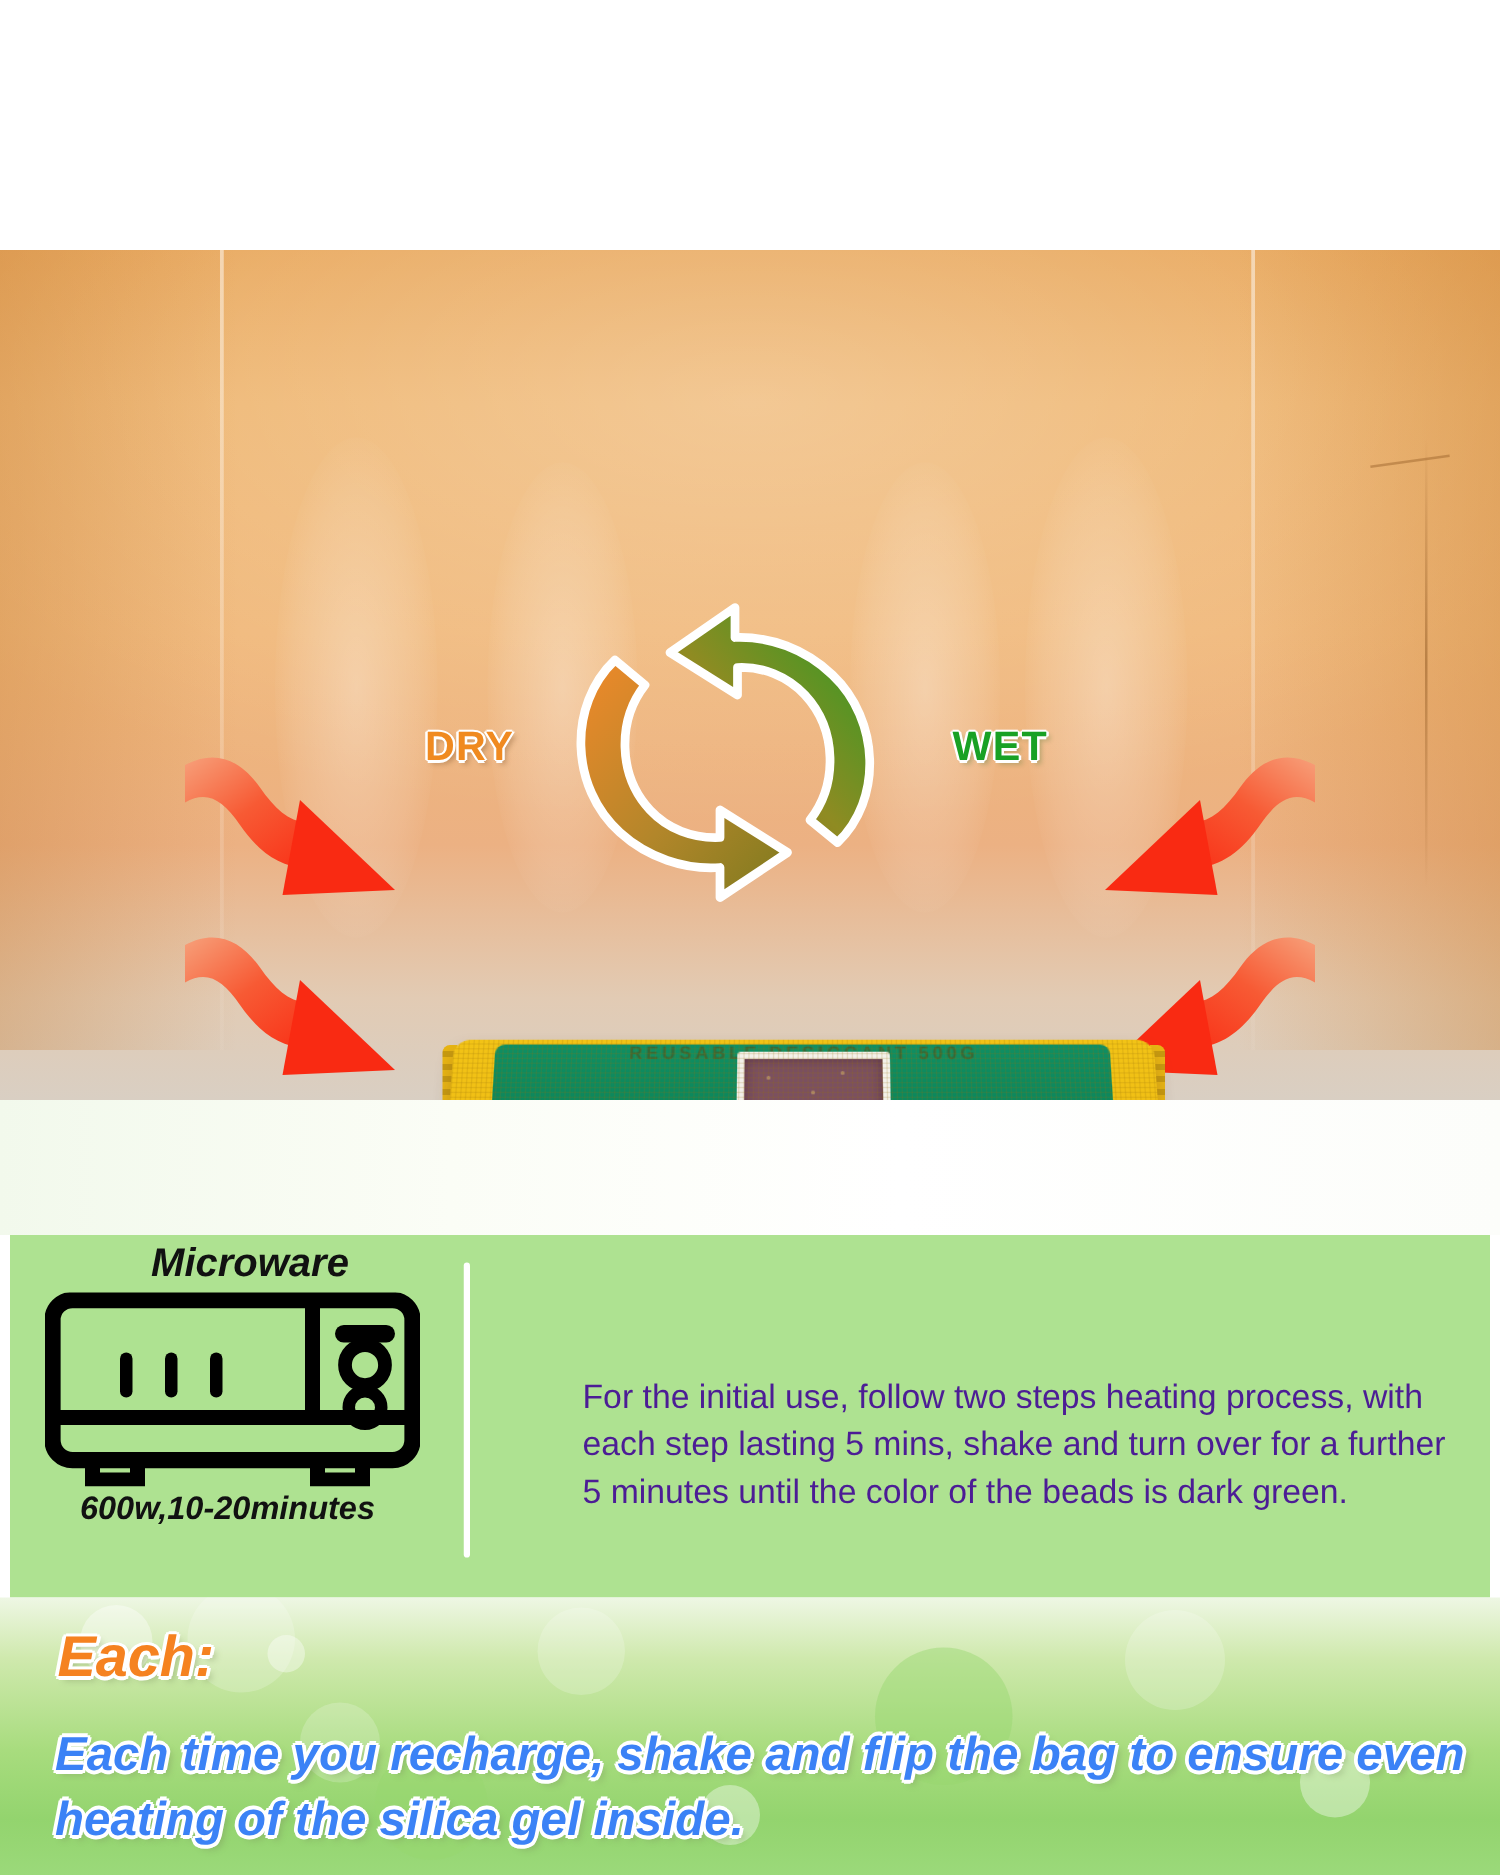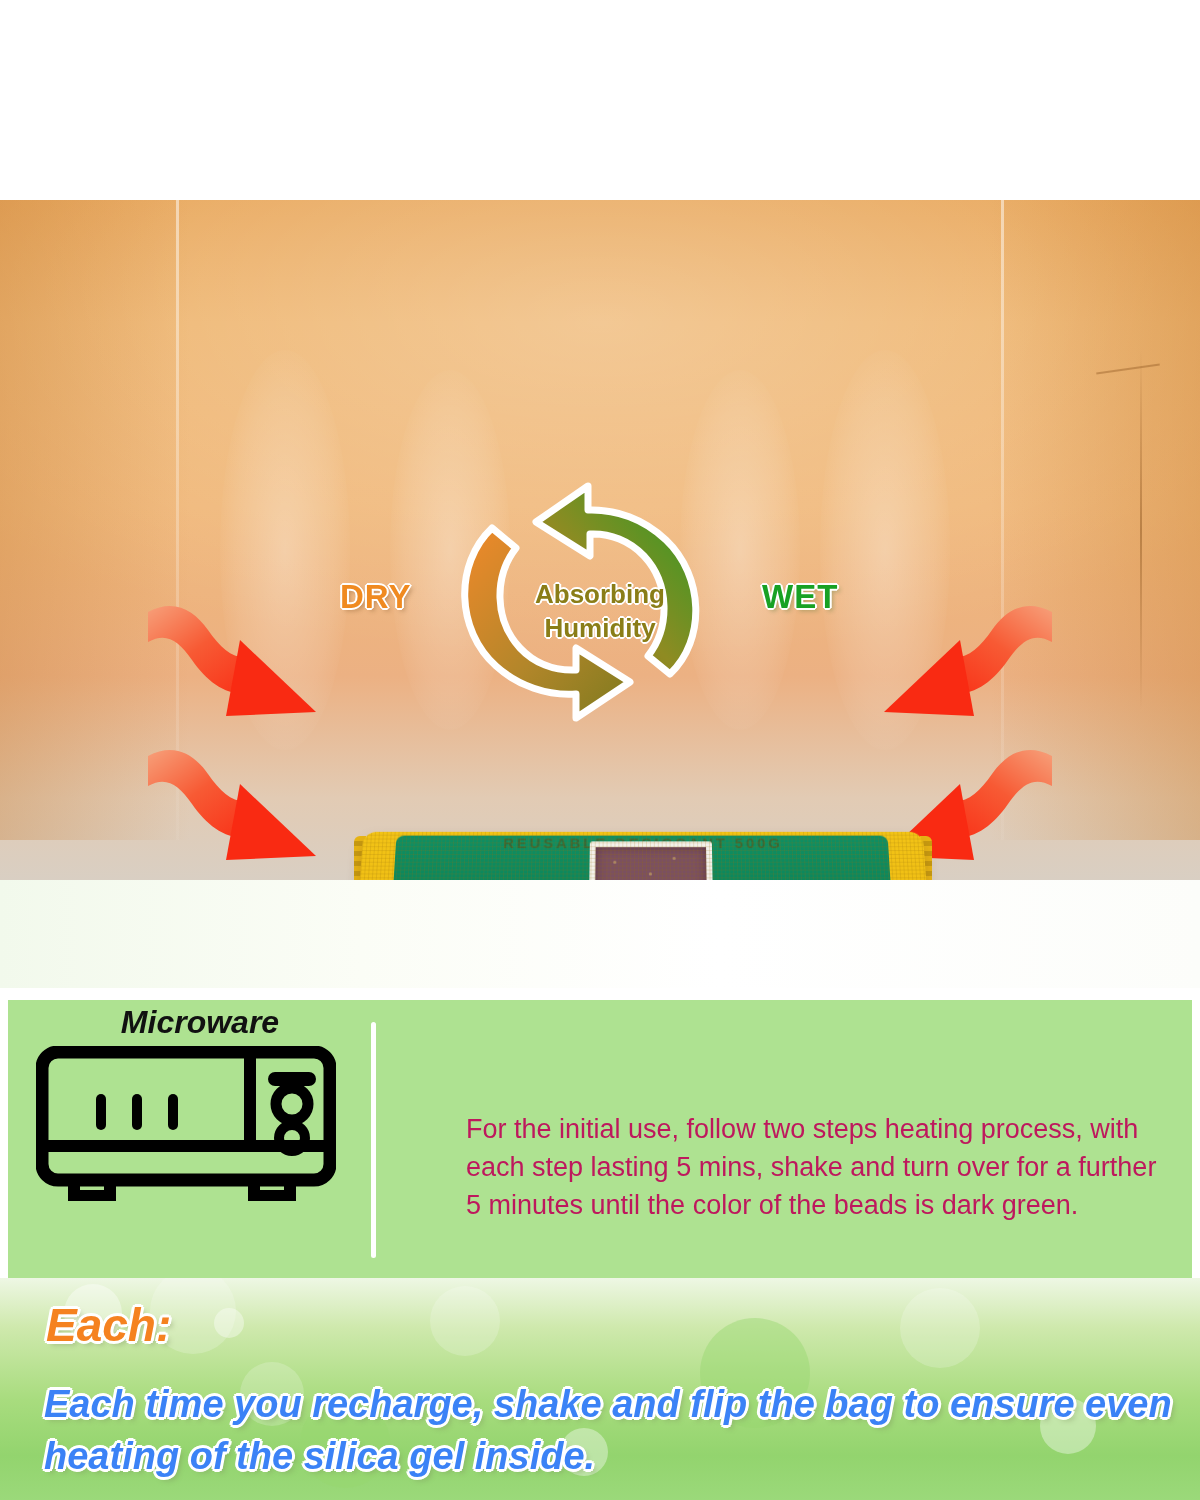--- a/index.html
+++ b/index.html
@@ -168,42 +168,41 @@
   
   .recharge-band{
     position:absolute;left:0;top:880px;width:1200px;height:108px;
     background:linear-gradient(90deg,#f2f9ec 0%,#fbfdf6 30%, #ffffff 60%, #fcfdfa 100%);
   }
 
   
   .instr-box{
     position:absolute;left:8px;top:988px;width:1184px;height:290px;
     background:#aee291;
-    margin-top:12px;
   }
   .mw-label{
     position:absolute;left:62px;top:4px;width:260px;text-align:center;
     font-size:32px;font-weight:bold;font-style:italic;color:#111;
   }
   .mw-icon{position:absolute;left:28px;top:46px;}
   .mw-watt{
     position:absolute;left:14px;top:203px;width:320px;text-align:center;
     font-size:26px;font-weight:bold;font-style:italic;color:#111;
   }
   .divider{
     position:absolute;left:363px;top:22px;width:5px;height:236px;
     background:#ffffff;border-radius:3px;
   }
   .instr-bold{
     position:absolute;left:458px;top:22px;width:700px;
     font-size:28px;font-weight:bold;color:#111;line-height:38px;
   }
   .instr-body{
     position:absolute;left:458px;top:110px;width:700px;
-    font-size:27px;color:#be185d;line-height:38px;
+    font-size:27px;color:#4c1d95;line-height:38px;
   }
 
   
   .tips{
     position:absolute;left:0;top:1278px;width:1200px;height:222px;
     overflow:hidden;
     background:
       linear-gradient(180deg,#eef7e4 0%, #cfe9ad 22%, #a8dc7e 55%, #93d46e 80%, #9bd97a 100%);
   }
   .bokeh{position:absolute;border-radius:50%;background:rgba(255,255,255,.38);}
@@ -288,24 +287,20 @@
       </g>
 
       <g stroke="#ffffff" stroke-width="7" stroke-linejoin="round">
         <path fill="url(#cgBot)" d="M62,50 C24,86 26,152 66,188 C88,208 118,218 146,216
              L146,240 L200,204 L146,170 L146,192
              C124,193 104,185 90,170 C64,142 64,98 86,70 Z"></path>
       </g>
     </svg>
     <div class="lbl-dry">DRY</div>
     <div class="lbl-wet">WET</div>
-    <div class="lbl-center">
-      <span>Absorbing</span><br>
-      <span>Humidity</span>
-    </div>
 
     <div class="bag">
       <div class="bag-zig l"></div>
       <div class="bag-zig r"></div>
       <div class="bag-body">
         <div class="bag-green"></div>
         <div class="bag-top-text">REUSABLE DESICCANT 500G</div>
         <div class="bag-window">
           <span class="spk" style="left:18px;top:14px;"></span>
           <span class="spk" style="left:54px;top:26px;"></span>
@@ -340,20 +335,21 @@
       <circle cx="256" cy="92" r="13" fill="none" stroke="#000" stroke-width="10"></circle>
 
       <rect x="60" y="48" width="10" height="36" rx="5" fill="#000"></rect>
       <rect x="96" y="48" width="10" height="36" rx="5" fill="#000"></rect>
       <rect x="132" y="48" width="10" height="36" rx="5" fill="#000"></rect>
 
       <path d="M38,134 L38,150 L74,150 L74,134" fill="none" stroke="#000" stroke-width="12"></path>
       <path d="M218,134 L218,150 L254,150 L254,134" fill="none" stroke="#000" stroke-width="12"></path>
     </svg>
 
+    <div class="mw-watt">600w,10-20minutes</div>
     <div class="divider"></div>
     <div class="instr-body">For the initial use, follow two steps heating process, with each step lasting 5 mins, shake and turn over for a further 5 minutes until the color of the beads is dark green.</div>
   </div>
 
   <div class="tips">
     <span class="bokeh" style="left:64px;top:6px;width:58px;height:58px;"></span>
     <span class="bokeh dim" style="left:150px;top:-10px;width:86px;height:86px;"></span>
     <span class="bokeh" style="left:214px;top:30px;width:30px;height:30px;"></span>
     <span class="bokeh dim" style="left:240px;top:84px;width:64px;height:64px;"></span>
     <span class="bokeh green" style="left:300px;top:120px;width:90px;height:90px;"></span>

